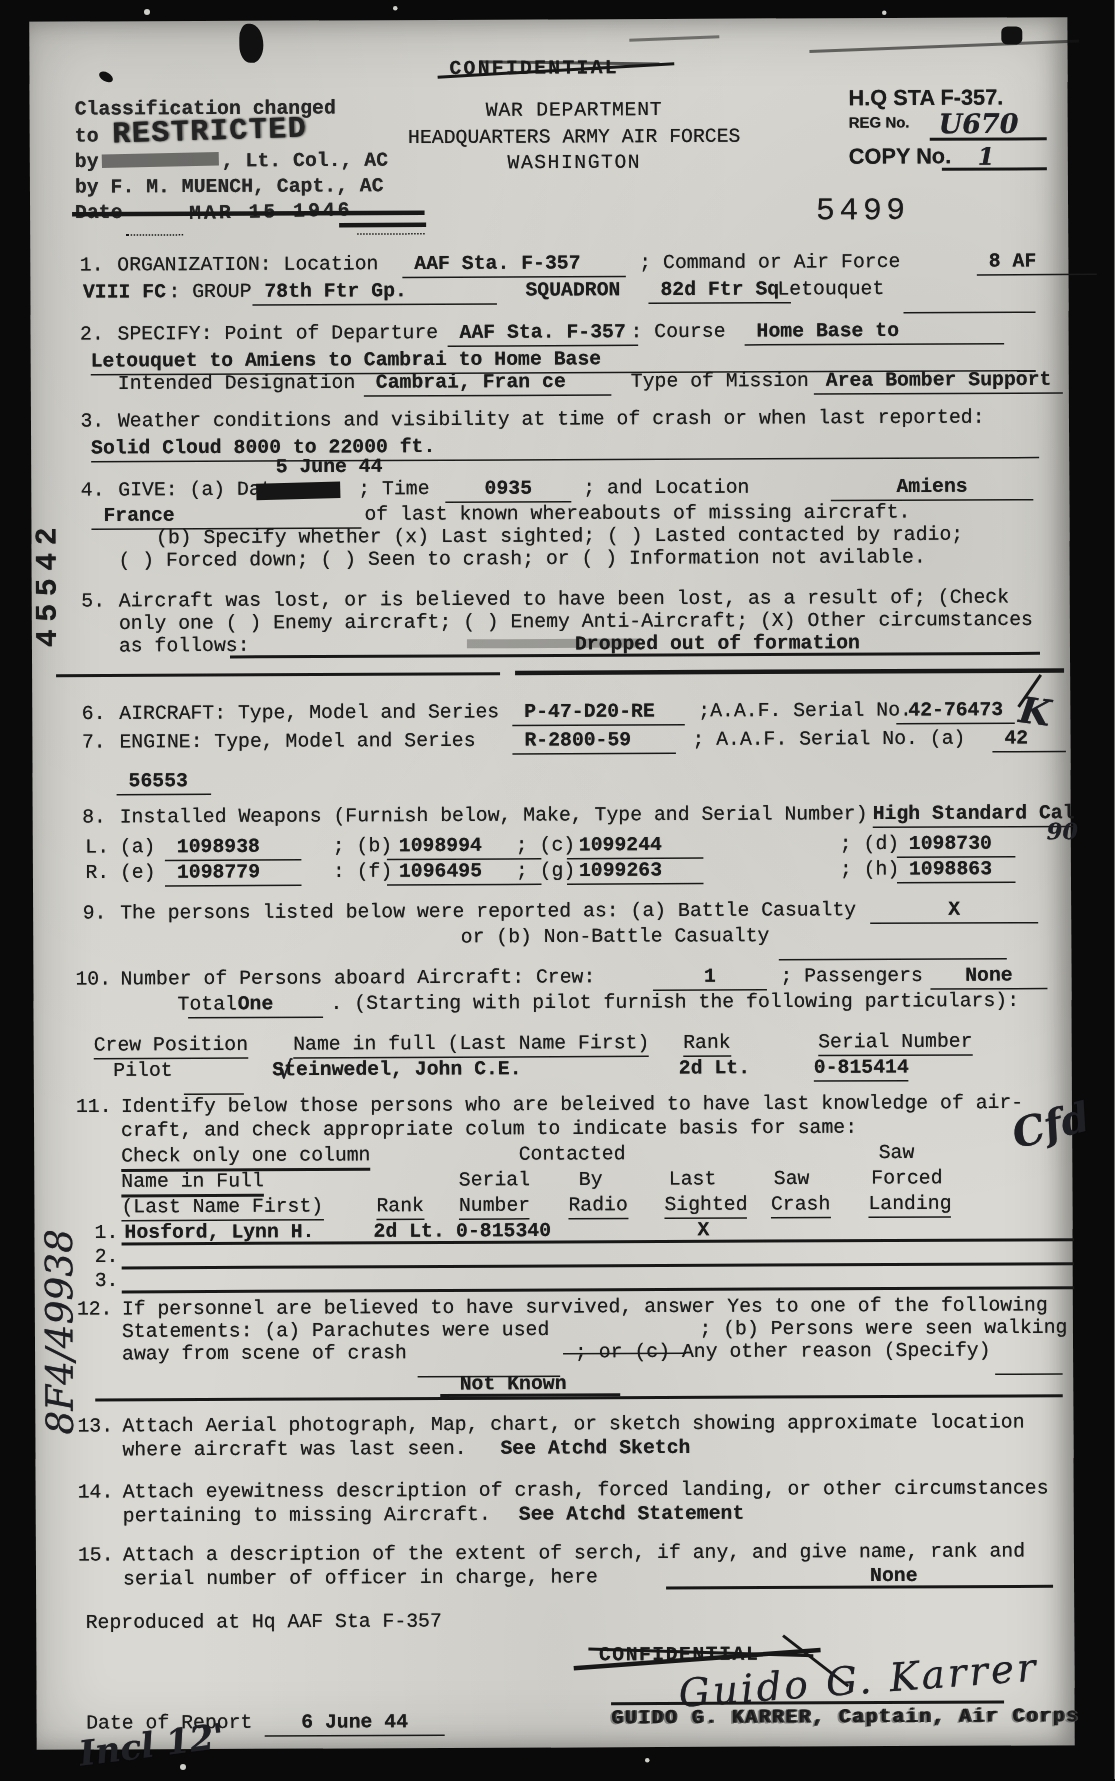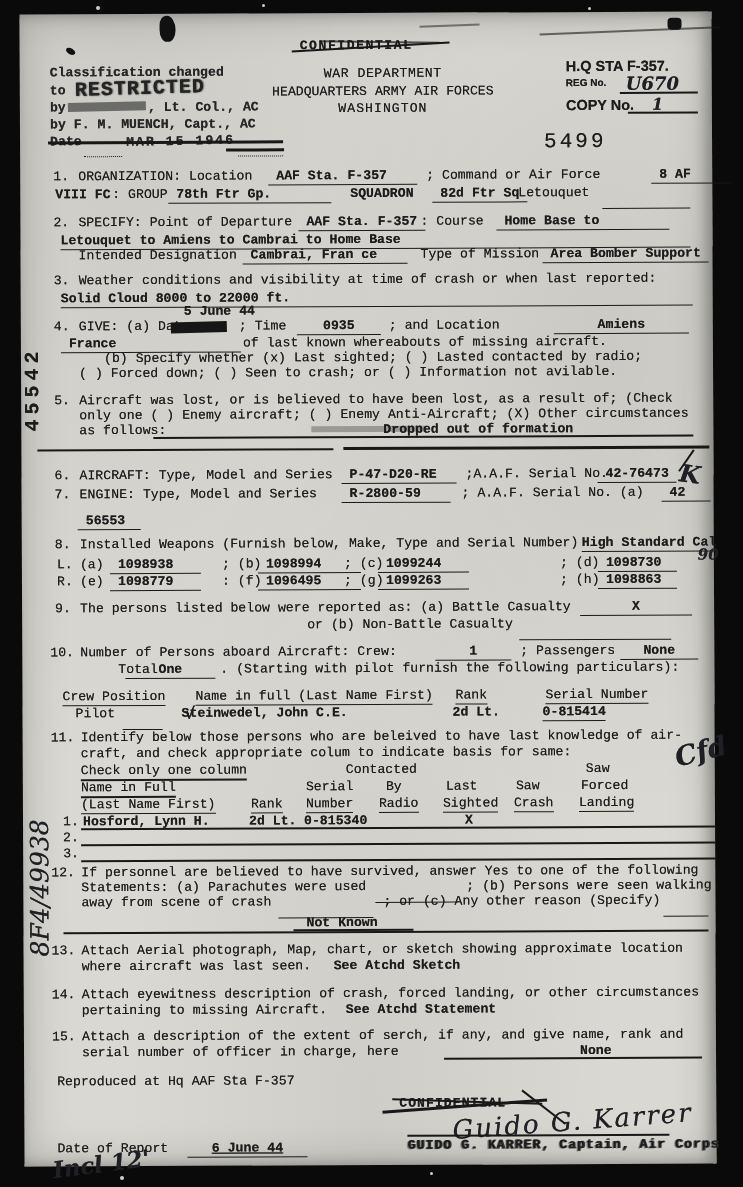--- a/index.html
+++ b/index.html
@@ -404,20 +404,20 @@
   <div class="row" style="top:1094px;">
     <span class="hw" style="left:428px; font-size:26px; transform:rotate(-4deg); letter-spacing:2px;">Guido G. Karrer</span>
   </div>
   <div class="line" style="left:383px; top:1122px; width:262px; height:1.6px;"></div>
   <div class="row" style="top:1125px;">
     <span class="b dbl" style="left:383px;">GUIDO G. KARRER, Captain, Air Corps</span>
   </div>
 
   <div class="row" style="top:1127px;">
     <span style="left:33px;">Date of Report</span>
-    <span class="u uc" style="left:163px; width:120px; font-weight:bold;text-decoration:underline;">6 June 44</span>
+    <span class="u uc" style="left:152px; width:120px; font-weight:bold;">6 June 44</span>
   </div>
 
   <div class="row" style="top:1136px;">
     <span class="hw b" style="left:28px; font-size:23px; transform:rotate(-7deg);">Incl 12'</span>
   </div>
 
 </div>
 
 </body></html>

